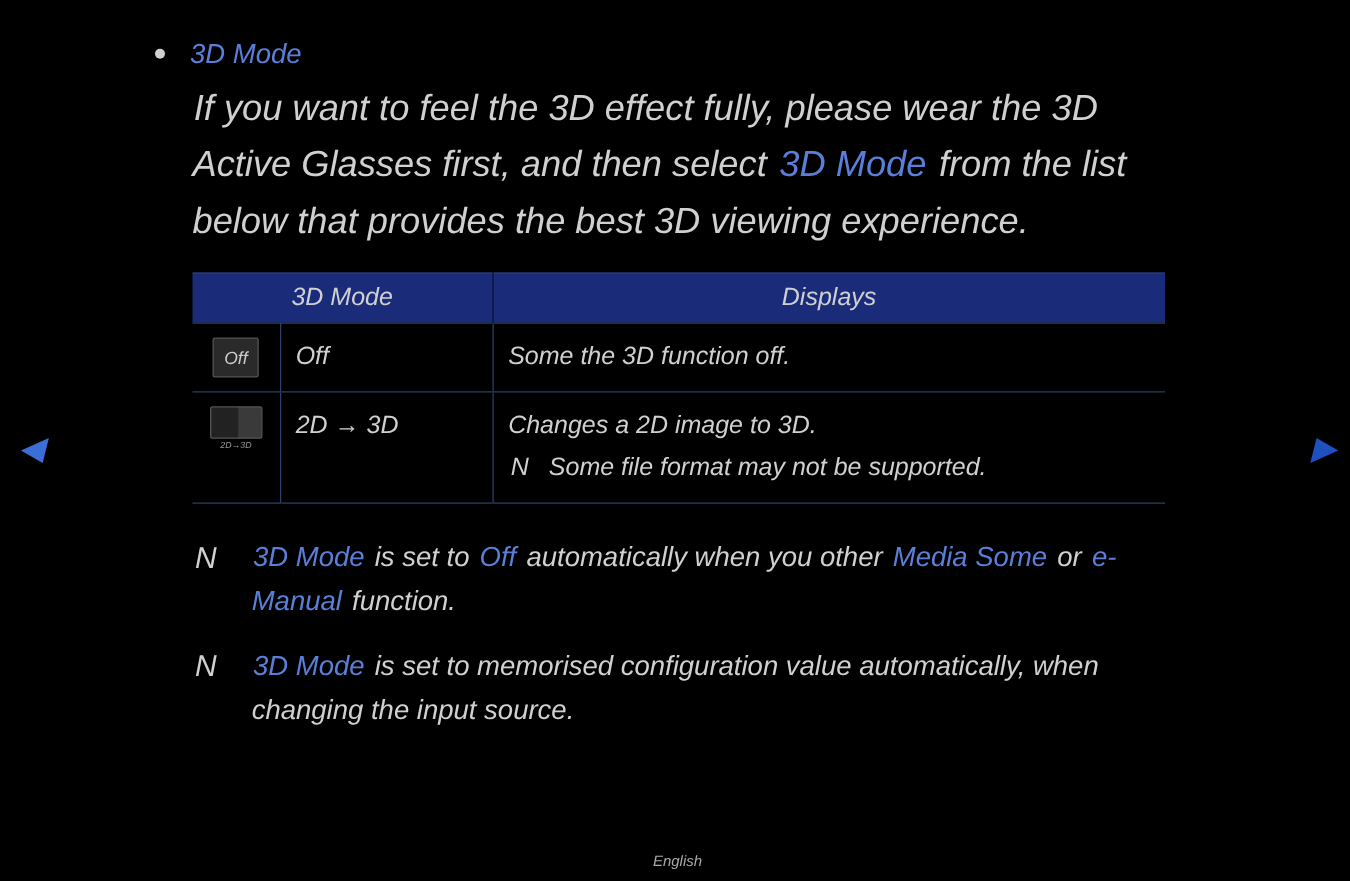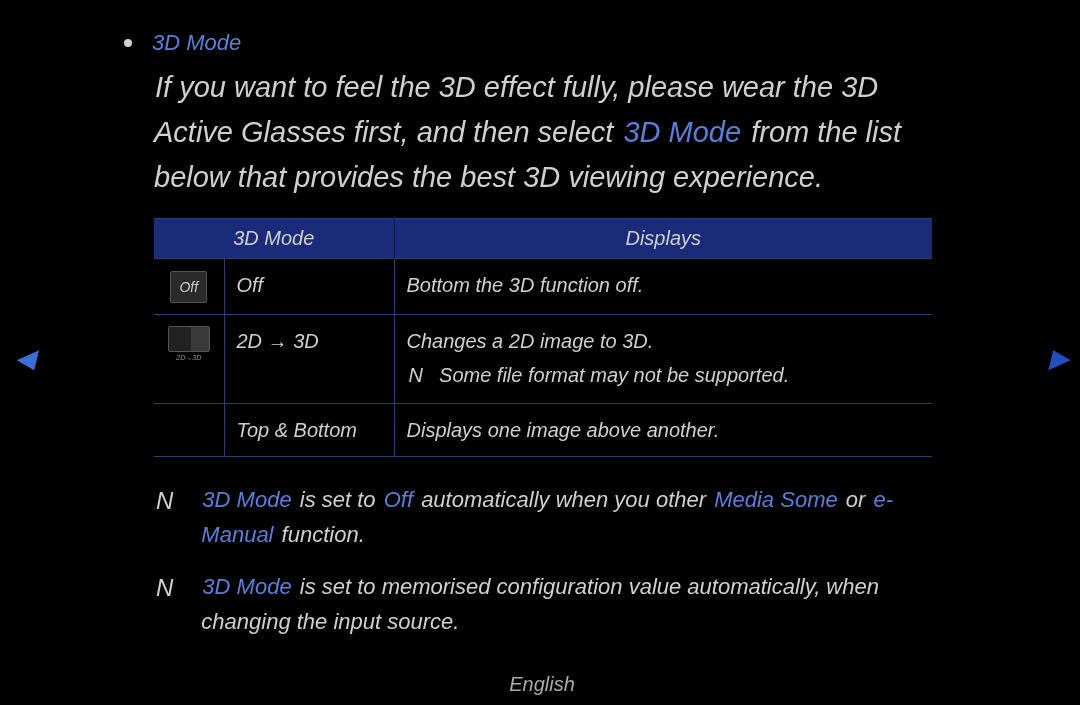--- a/index.html
+++ b/index.html
@@ -136,21 +136,21 @@
     }
     .note-text {
       flex: 1;
     }
     .footer {
       position: absolute;
       bottom: 10px;
       left: 0;
       right: 0;
       text-align: center;
-      font-size: 20px;
+      font-size: 12px;
       color: #aaa;
       font-weight: 300;
     }
     .arrow {
       position: absolute;
       top: 340px;
       font-size: 26px;
       user-select: none;
     }
     .arrow-left {
@@ -183,31 +183,26 @@
     <thead>
       <tr>
         <th colspan="2">3D Mode</th>
         <th>Displays</th>
       </tr>
     </thead>
     <tbody id="table-body">
         <tr>
           <td class="icon-cell"><span class="icon-off">Off</span></td>
           <td class="mode-cell">Off</td>
-          <td>Bottom the 3D function off.</td>
+          <td>Some the 3D function off.</td>
         </tr>
         <tr>
           <td class="icon-cell"><span class="icon-2d3d"></span></td>
           <td class="mode-cell">2D → 3D</td>
           <td>Changes a 2D image to 3D.<div><span class="note-prefix">N</span> Some file format may not be supported.</div></td>
-        </tr>
-        <tr>
-          <td class="icon-cell"></td>
-          <td class="mode-cell">Top &amp; Bottom</td>
-          <td>Displays one image above another.</td>
         </tr>
       </tbody>
   </table>
 
   <div class="notes" id="notes-container">
       <div class="note-row">
         <div class="note-marker">N</div>
         <div class="note-text"><span class="blue-inline">3D Mode</span><span> is set to </span><span class="blue-inline">Off</span><span> automatically when you other </span><span class="blue-inline">Media Some</span><span> or </span><span class="blue-inline">e-Manual</span><span> function.</span></div>
       </div>
       <div class="note-row">

